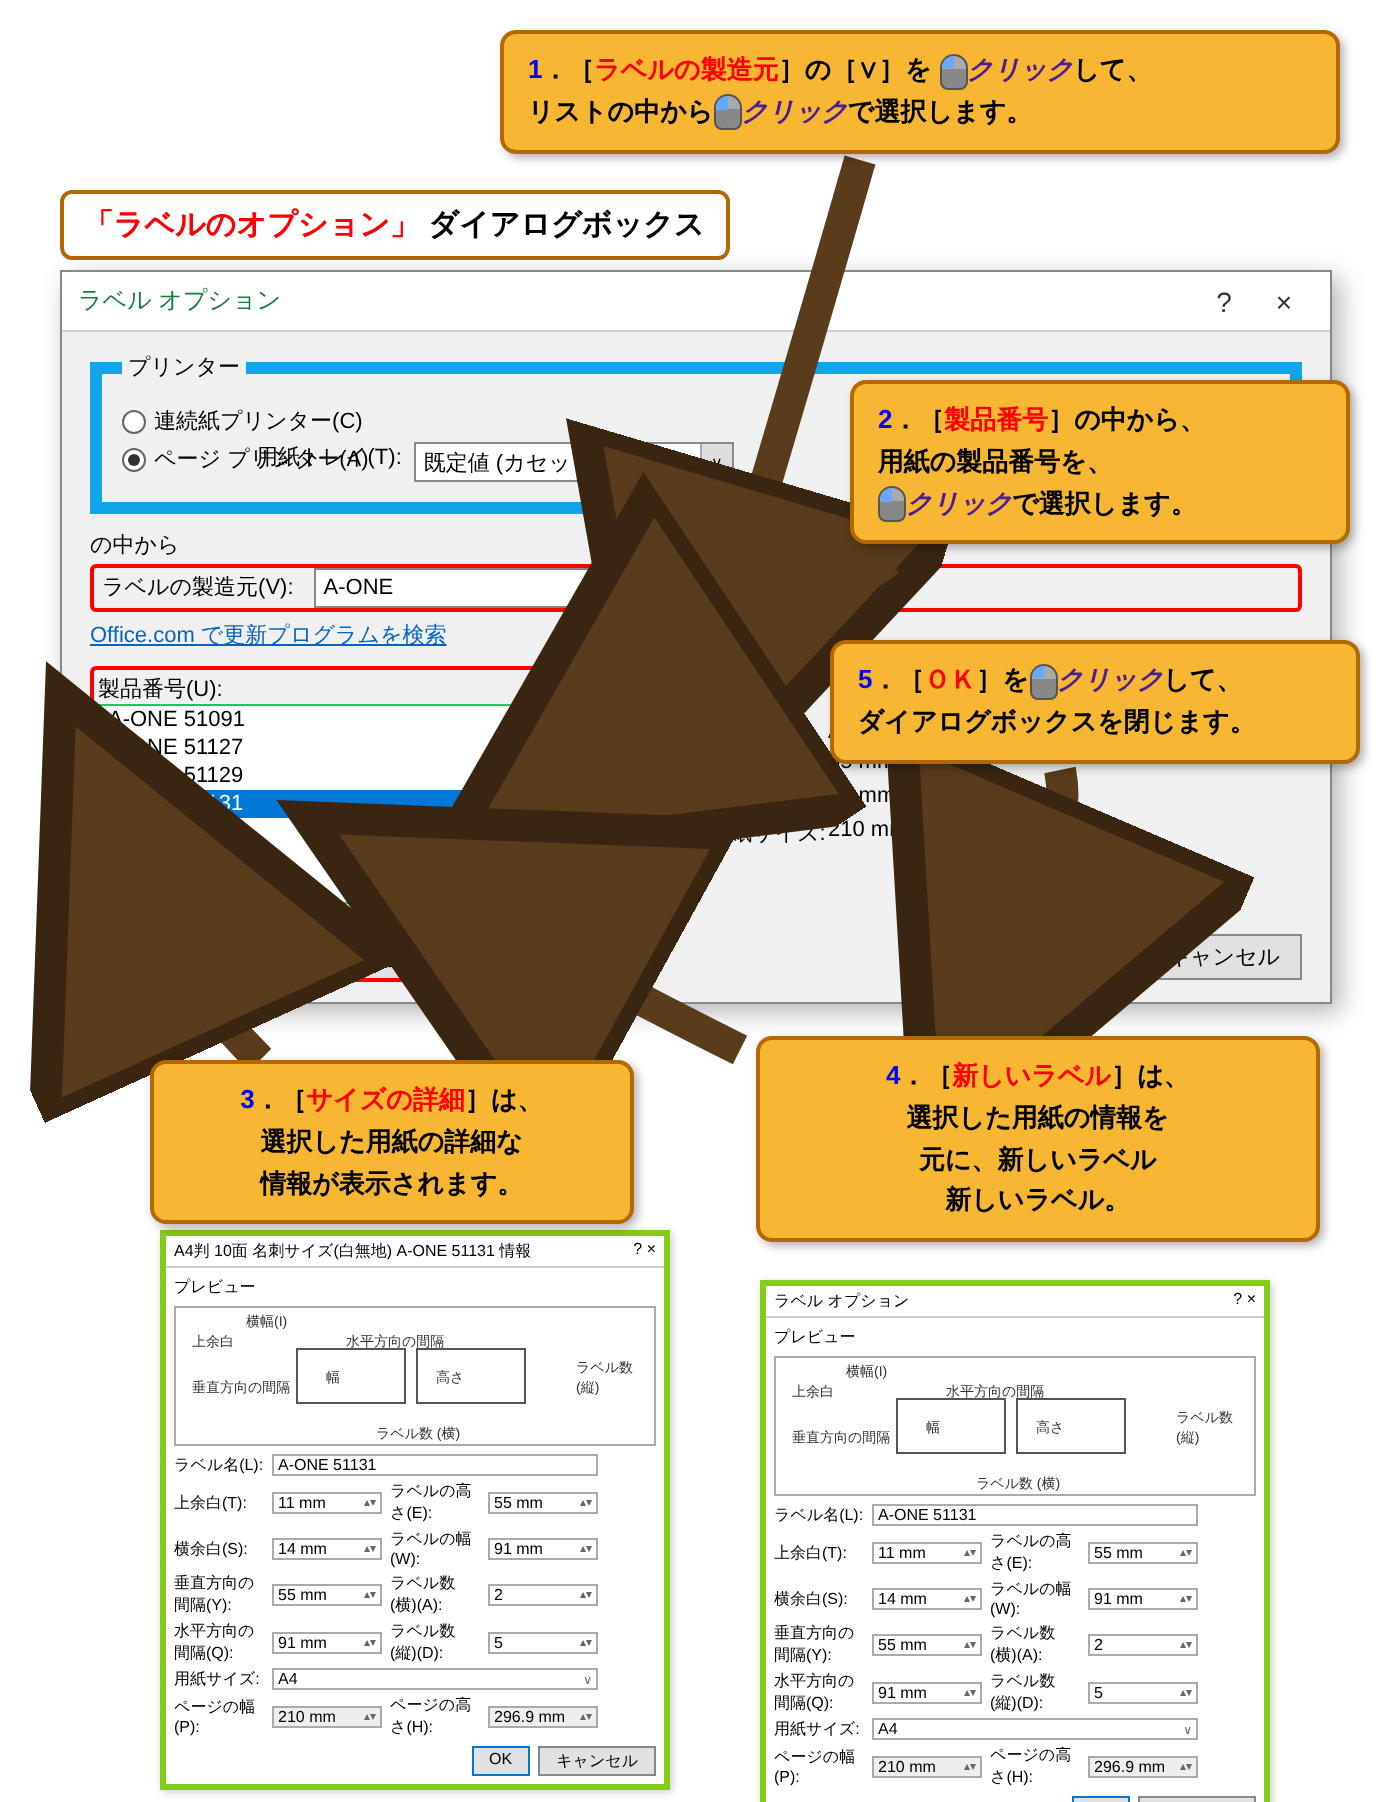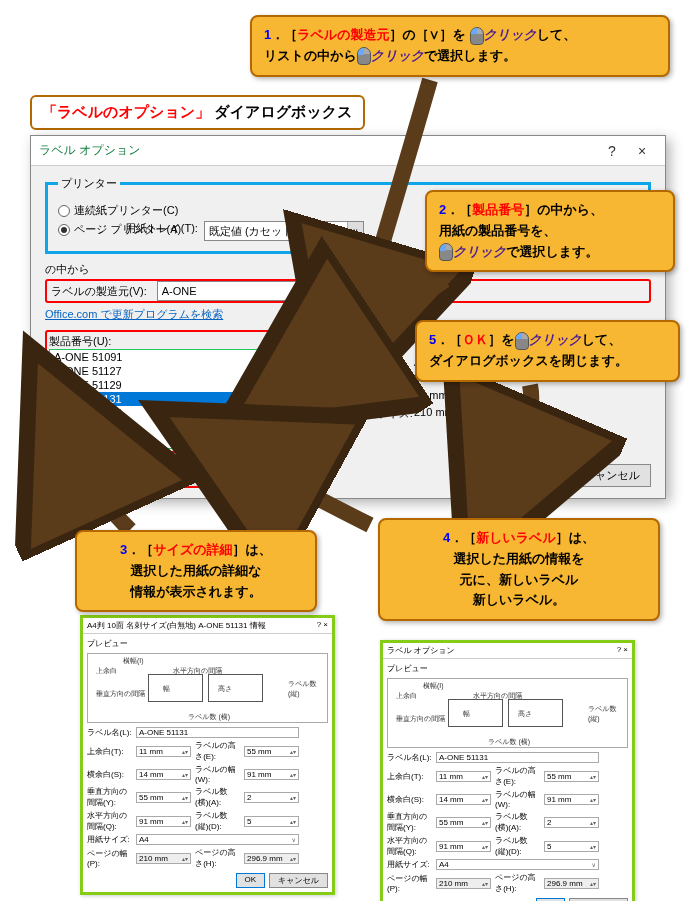--- a/index.html
+++ b/index.html
@@ -14,21 +14,21 @@
 
     .title-box { position: absolute; left: 30px; top: 95px; border: 2px solid #b36800; border-radius: 6px; background: #fff; padding: 6px 10px; font-size: 15px; font-weight: bold; }
     .title-box .red-quote { color: #ff0000; }
 
     
     .dialog { position: absolute; left: 30px; top: 135px; width: 636px; background: #f0f0f0; border: 1px solid #888; box-shadow: 4px 4px 12px rgba(0,0,0,0.3); }
     .dlg-title { background: #fff; height: 30px; display: flex; align-items: center; padding: 0 8px; border-bottom: 1px solid #ccc; }
     .dlg-title .t { color: #127d3e; font-size: 12px; flex: 1; }
     .dlg-title .help, .dlg-title .close { width: 30px; text-align: center; font-size: 14px; color: #333; }
     .dlg-body { padding: 10px 14px; }
-    fieldset { border: 3px solid #0ea5e9; padding: 8px 10px 10px; margin-bottom: 8px; }
+    fieldset { border: 6px solid #0ea5e9; padding: 8px 10px 10px; margin-bottom: 8px; }
     legend { padding: 0 3px; font-size: 11px; }
     .radio-row { margin: 4px 0; display: flex; align-items: center; gap: 4px; }
     .radio { width: 12px; height: 12px; border: 1px solid #666; border-radius: 50%; display: inline-block; background: #fff; }
     .radio.checked::after { content: ''; display: block; width: 6px; height: 6px; background: #333; border-radius: 50%; margin: 2px; }
     .tray-row { display: flex; align-items: flex-start; gap: 6px; margin-left: 67px; margin-top: -20px; }
     .combo { border: 1px solid #888; background: #fff; height: 20px; display: flex; align-items: center; padding: 0 4px; position: relative; }
     .combo .arrow { position: absolute; right: 0; top: 0; width: 16px; height: 100%; background: #ddd; display: flex; align-items: center; justify-content: center; font-size: 8px; border-left: 1px solid #aaa; }
     .link { color: #0563c1; text-decoration: underline; margin: 4px 0 8px; display: inline-block; }
     .highlight-red { border: 2px solid #ff0000 !important; border-radius: 3px; }
     .two-col { display: flex; gap: 20px; }
@@ -98,21 +98,21 @@
       <div class="tray-row">
         <span>用紙トレイ(T):</span>
         <div class="combo" style="width:160px;">
             <span>既定値 (カセットフィーダ)</span>
             <span class="arrow">∨</span>
           </div>
       </div>
     </fieldset>
 
     <div style="margin:2px 0;">の中から</div>
-    <div style="display:flex; align-items:center; gap:6px;" class="highlight-red">
+    <div style="display:flex; gap:6px;" class="highlight-red">
       <span style="padding:2px 4px;">ラベルの製造元(V):</span>
       <div class="combo" style="width:210px;">
           <span>A-ONE</span>
           <span class="arrow">∨</span>
         </div>
     </div>
 
     <a class="link">Office.com で更新プログラムを検索</a>
 
     <div class="two-col">

